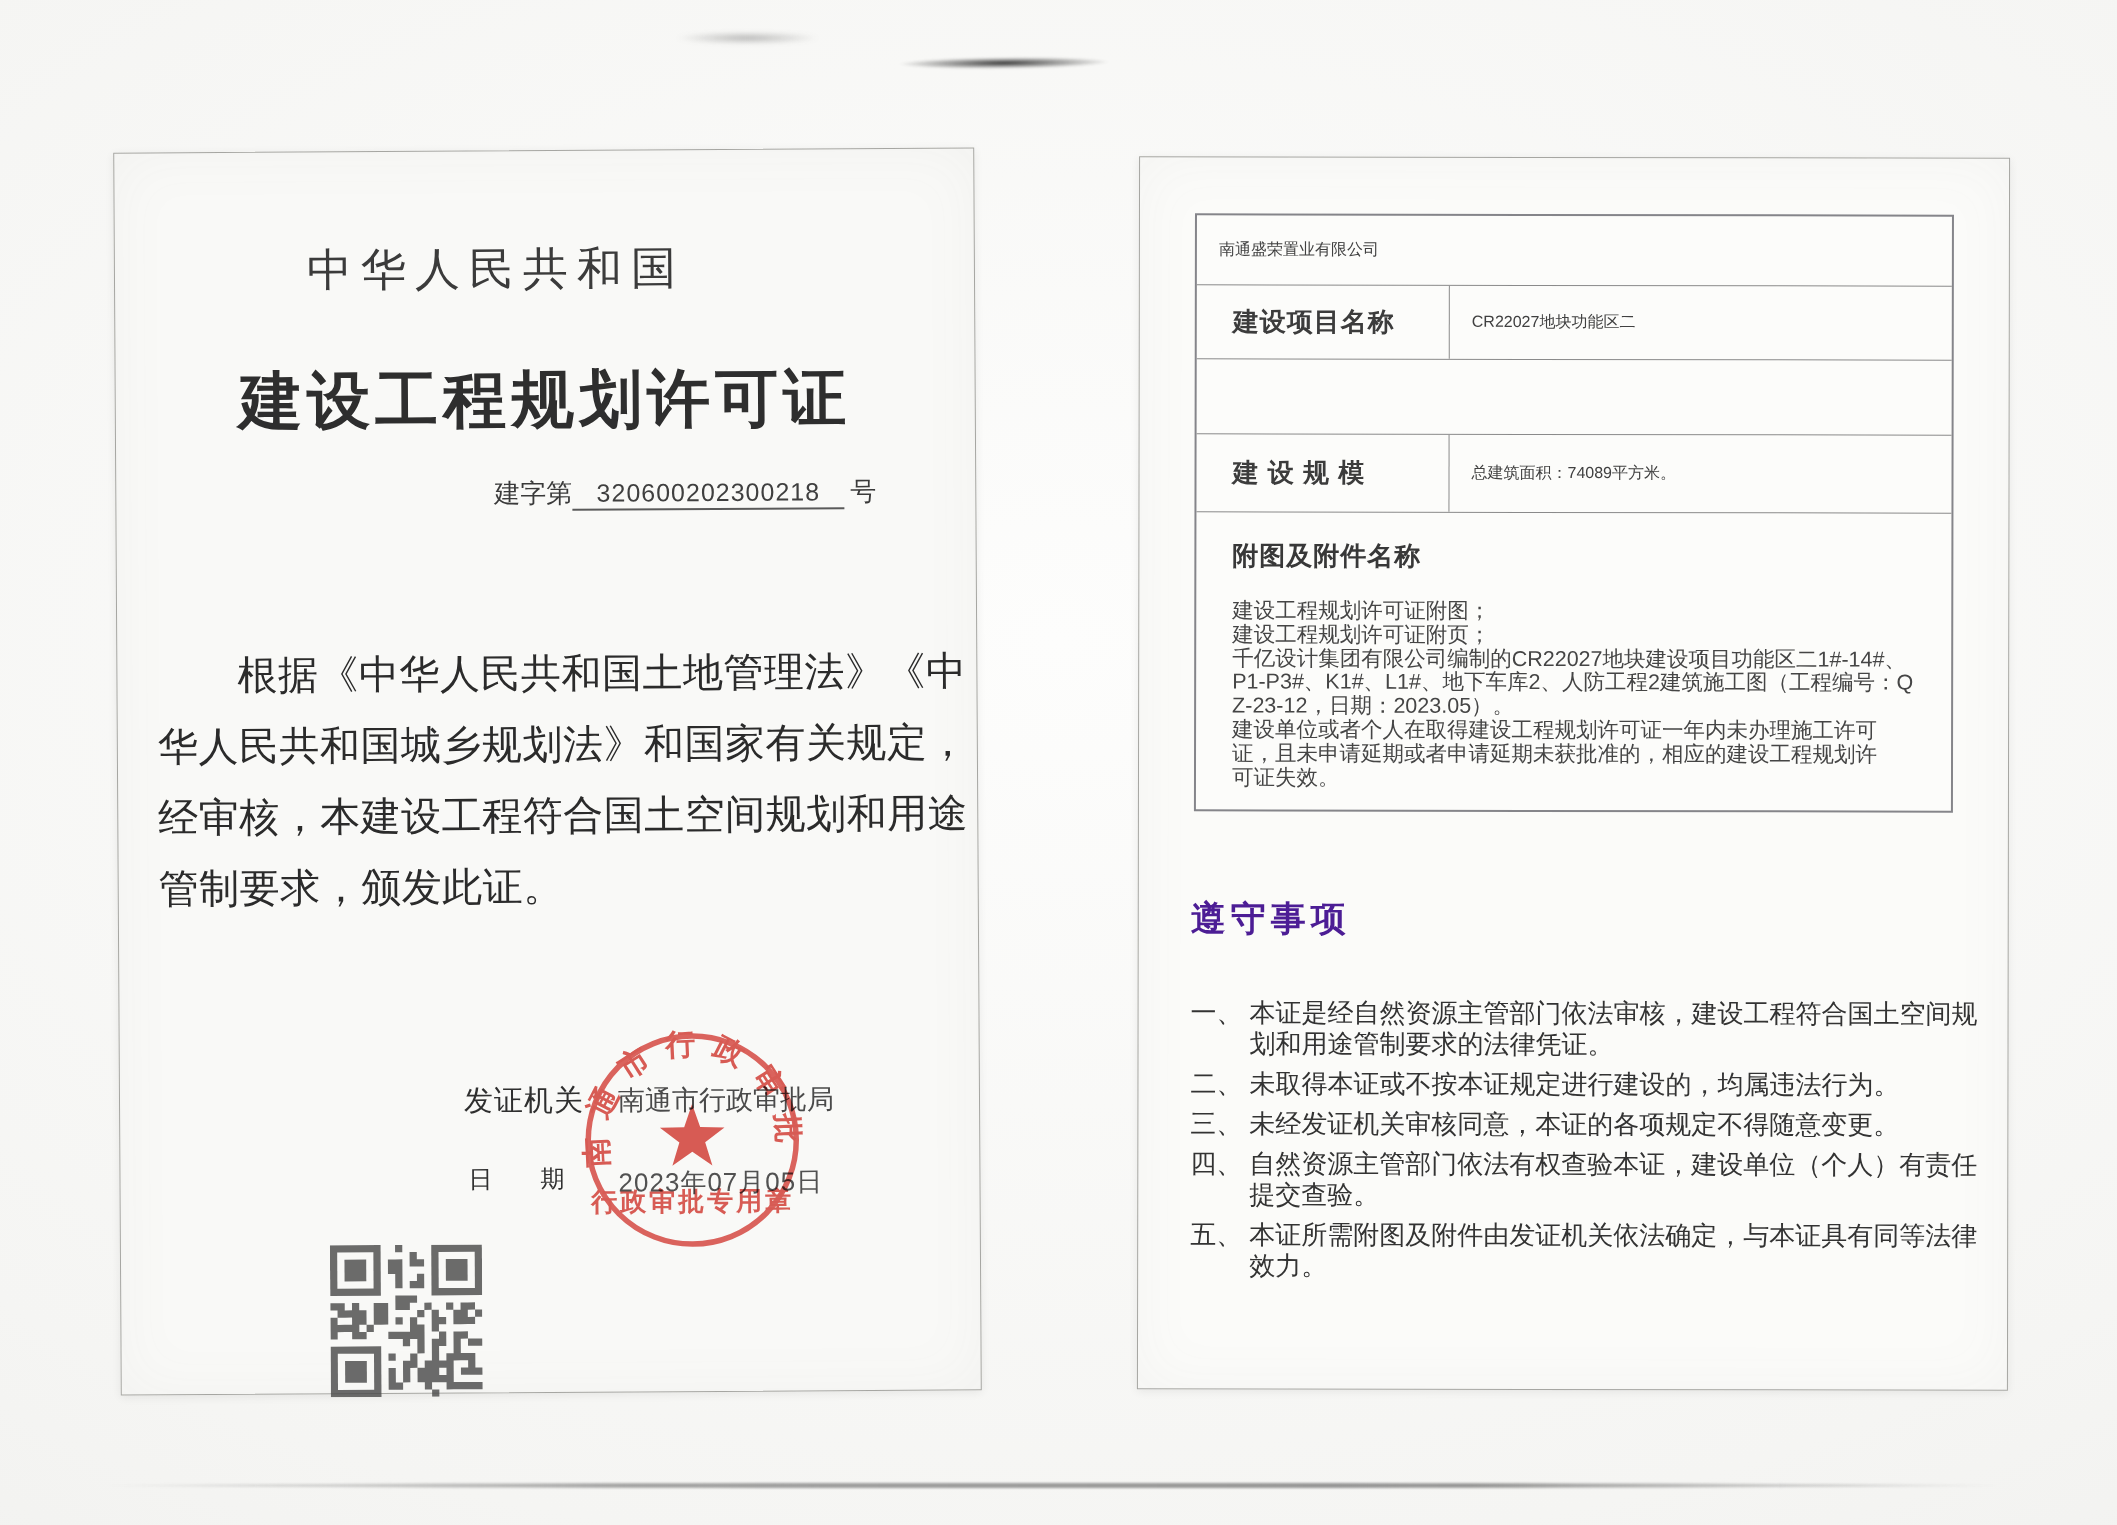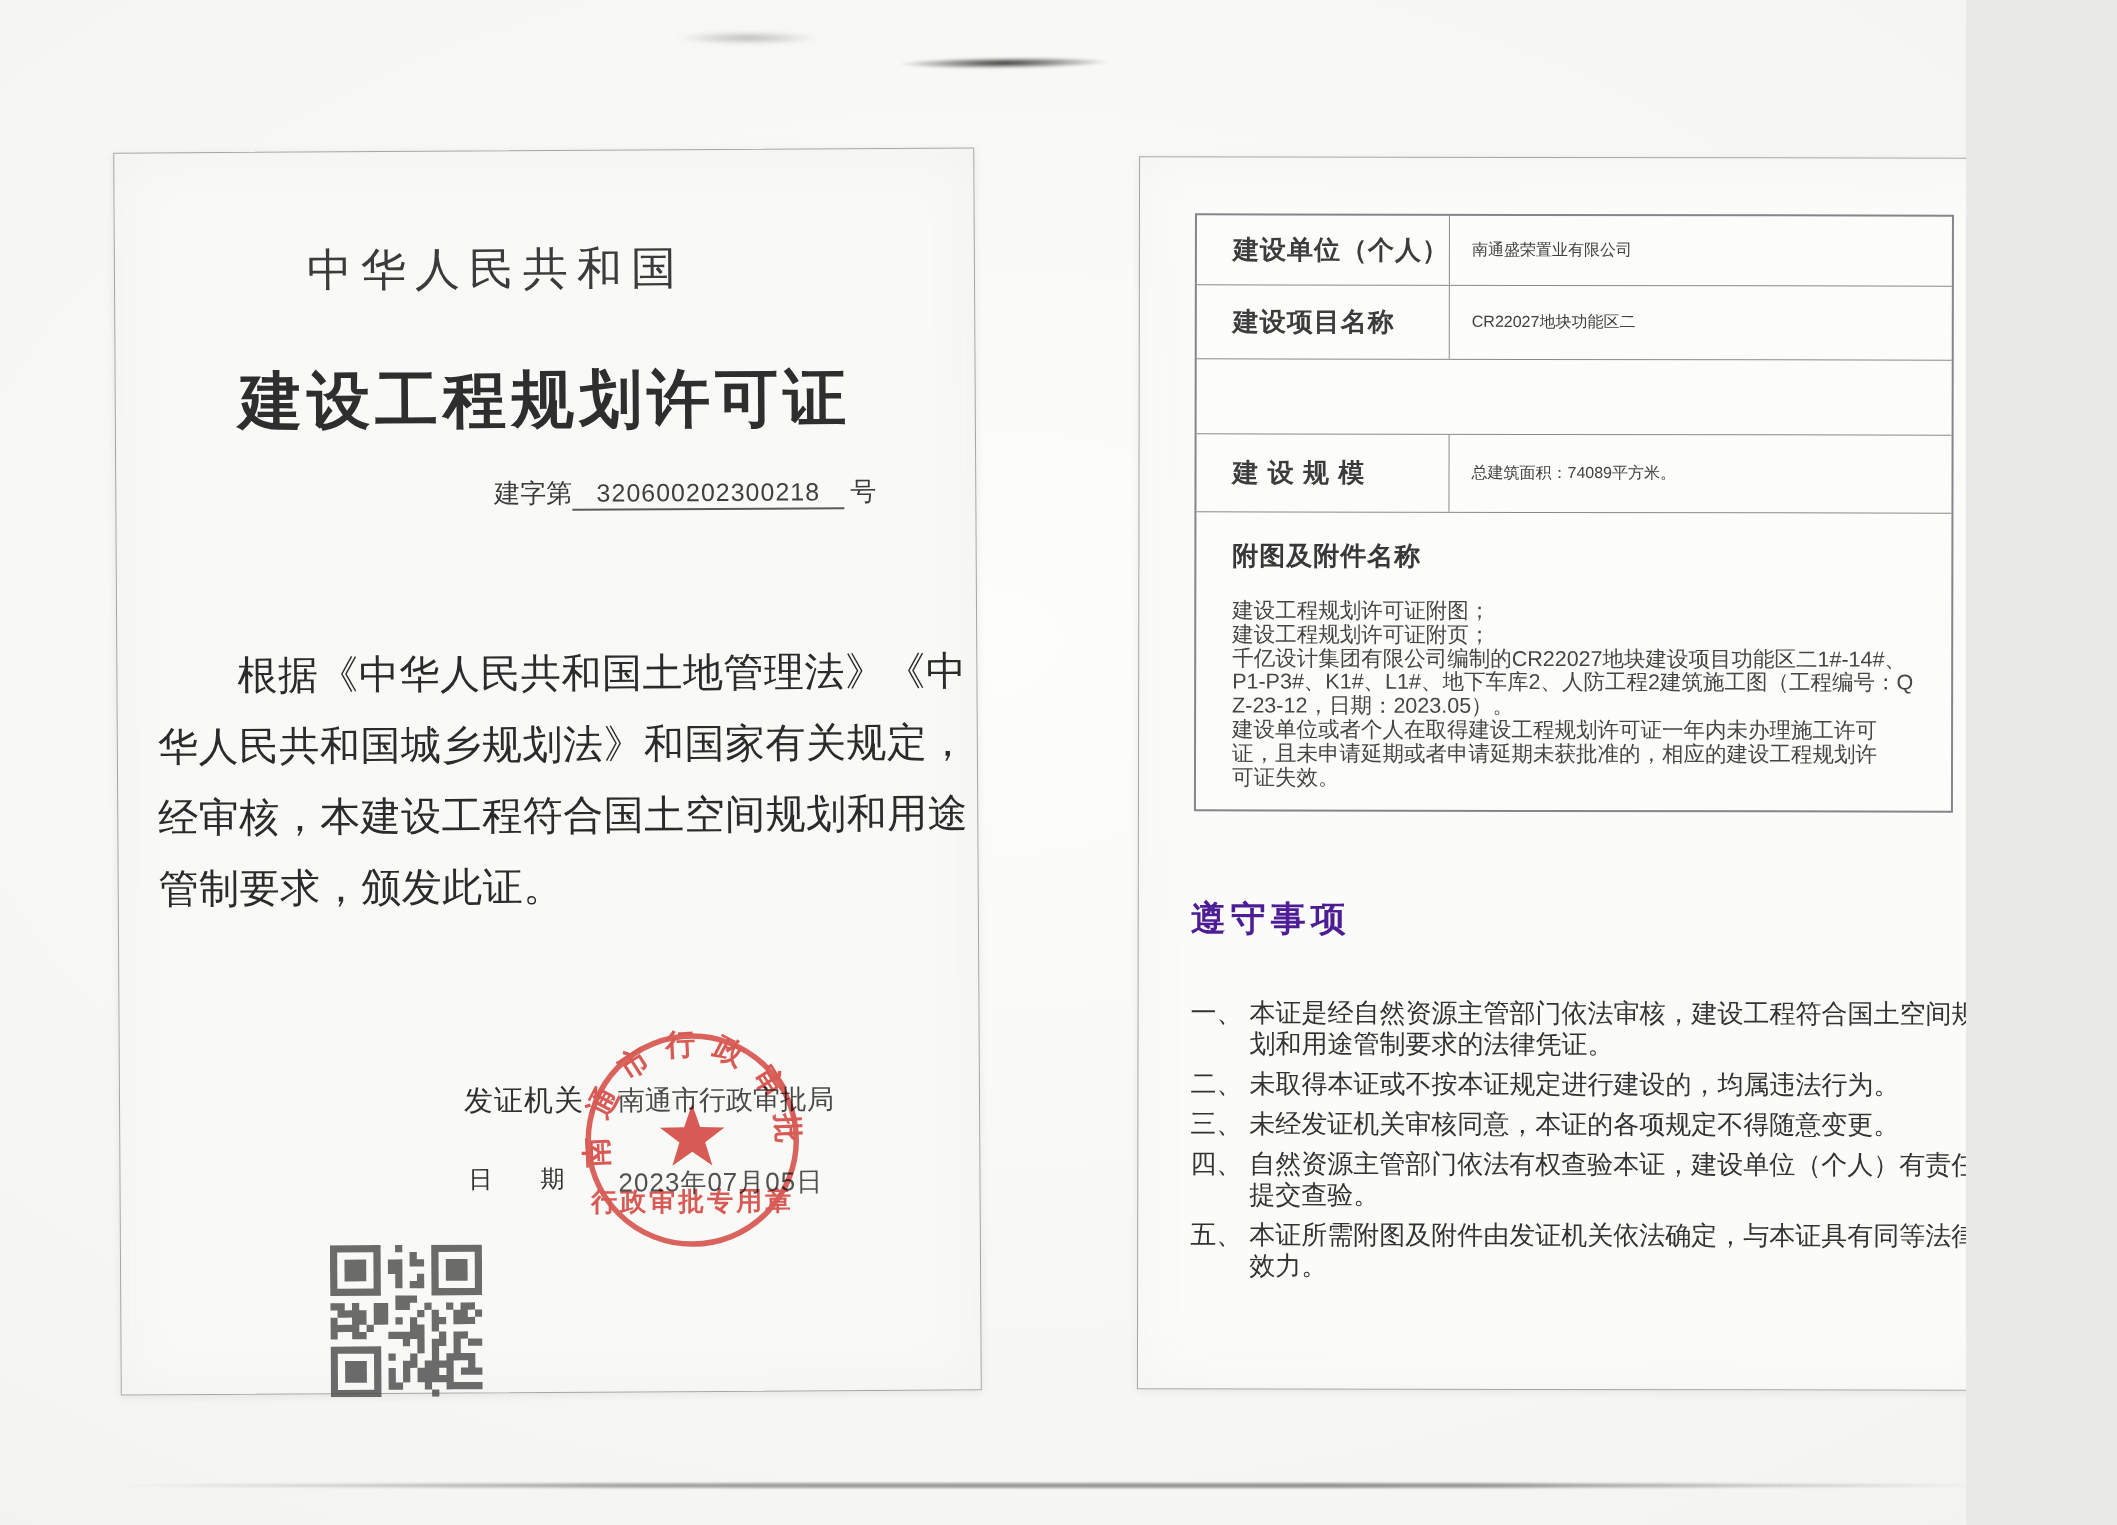--- a/index.html
+++ b/index.html
@@ -1,18 +1,18 @@
 <!DOCTYPE html>
 <html><head>
 <meta charset="utf-8">
 <style>
   * { margin:0; padding:0; box-sizing:border-box; }
   html,body { background:#e9e9e7; }
   .canvas {
-    position:relative; width:1966px; height:1525px; overflow:hidden;
+    position:relative; width:2117px; height:1525px; overflow:hidden;
     background: radial-gradient(130% 110% at 50% 42%, #fdfdfc 0%, #f5f5f3 55%, #ebebe9 100%);
     font-family:"Liberation Sans","DejaVu Sans",sans-serif; color:#333;
   }
   .smudge { position:absolute; pointer-events:none; }
   .smudge-1 { left:858px; top:55px; width:292px; height:16px; transform:rotate(-.6deg);
     background: radial-gradient(50% 50% at 50% 50%, rgba(25,25,25,.85), rgba(25,25,25,0) 72%); filter:blur(1.2px); }
   .smudge-2 { left:645px; top:30px; width:205px; height:16px;
     background: radial-gradient(50% 50% at 50% 50%, rgba(60,60,60,.38), rgba(60,60,60,0) 70%); filter:blur(2.5px); }
   .bottom-shadow { position:absolute; left:100px; top:1483px; width:1905px; height:5px; border-radius:50%;
     background: linear-gradient(90deg, transparent, rgba(80,80,80,.5) 28%, rgba(70,70,70,.55) 72%, transparent); filter:blur(1px); }
@@ -120,21 +120,20 @@
           <rect x="0" y="98" width="49" height="49" fill="#4c4c4c"></rect>
           <rect x="7" y="105" width="35" height="35" fill="#f9f9f7"></rect>
           <rect x="14" y="112" width="21" height="21" fill="#4c4c4c"></rect>
         </svg>
     </div>
   </div>
 
   <div class="page right-page">
     <div class="info-table">
       <div class="t-row h70">
-        <div class="t-label">建设单位（个人）</div>
         <div class="t-value">南通盛荣置业有限公司</div>
       </div>
       <div class="t-row h74">
         <div class="t-label">建设项目名称</div>
         <div class="t-value">CR22027地块功能区二</div>
       </div>
       <div class="t-row h75">
       </div>
       <div class="t-row h78">
         <div class="t-label">建 设 规 模</div>

